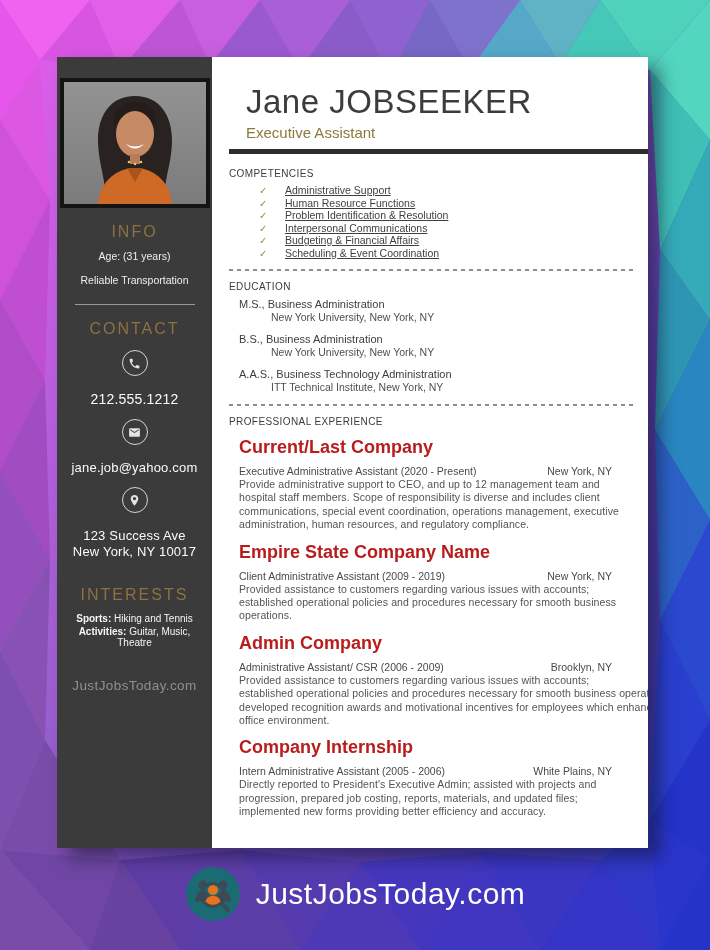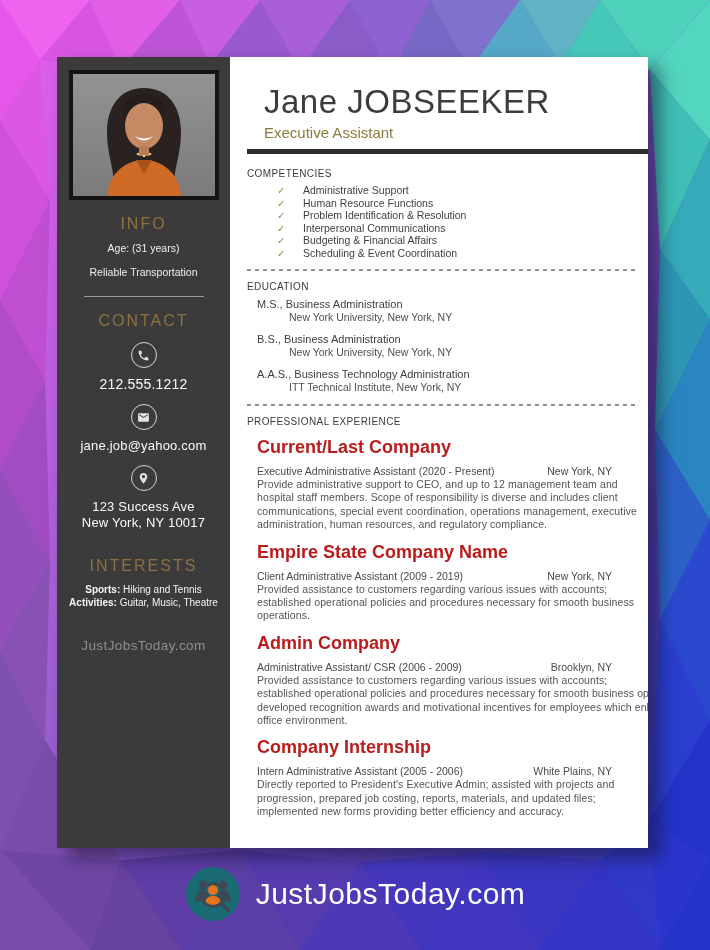--- a/index.html
+++ b/index.html
@@ -9,38 +9,38 @@
     background:linear-gradient(125deg,#e85ef0 0%,#9a5fd0 40%,#5b3fb0 70%,#2a3fd0 100%);
   }
   .bg{position:absolute;inset:0;z-index:0;}
 
   
   .page{
     position:absolute;left:57px;top:57px;width:591px;height:791px;z-index:2;
     display:flex;box-shadow:12px 10px 16px rgba(15,15,40,.5);
   }
   .sidebar{
-    width:173px;background:#3b3b3b;color:#f2f2f2;text-align:center;
-    box-sizing:border-box;padding-top:13px;flex-shrink:0;
+    width:155px;background:#3b3b3b;color:#f2f2f2;text-align:center;
+    box-sizing:border-box;padding-top:21px;flex-shrink:0;
   }
   .photo-frame{
     width:142px;height:122px;margin:0 auto;border:4px solid #141414;
     background:#8c8c8c;overflow:hidden;
   }
   .side-heading{
     color:#8d7140;font-size:16px;letter-spacing:2px;font-weight:400;
     margin-top:15px;margin-bottom:9px;
   }
   .side-line{font-size:10.5px;color:#eeeeee;margin:0 0 12px 0;}
   .side-rule{border:none;border-top:1px solid #9a9a9a;width:120px;margin:18px auto 2px auto;}
   .icon-circle{
     width:24px;height:24px;border:1.5px solid #d6d6d6;border-radius:50%;
     margin:12px auto 5px auto;display:flex;align-items:center;justify-content:center;
   }
-  .contact-value{font-size:13px;color:#fbfbfb;margin:8px 0 6px 0;letter-spacing:.2px;}
+  .contact-value{font-size:13px;color:#fbfbfb;margin:15px 0 6px 0;letter-spacing:.2px;}
   .contact-value.lg{font-size:14px;}
   .addr{line-height:16px;font-size:13px;}
   .interest-line{font-size:10px;color:#f5f5f5;margin:0 10px 2px 10px;text-align:center;}
   .interest-line b{font-weight:700;}
   .watermark{color:#8f8f8f;font-size:13.5px;margin-top:30px;letter-spacing:.4px;}
 
   
   .main{
     flex:1;background:#ffffff;box-sizing:border-box;
     padding:20px 0 0 17px;overflow:hidden;color:#3d3d3d;
@@ -52,21 +52,21 @@
     font-size:10px;color:#3b3b3b;letter-spacing:.4px;font-weight:400;margin:0 0 6px 0;
   }
   .dashed{
     height:2px;margin:10px 12px 10px 0;
     background:repeating-linear-gradient(90deg,#8e8e8e 0 4px,transparent 4px 8px);
   }
   .comp-section{margin-top:14px;}
   .comp-list{margin-left:30px;}
   .comp-row{display:flex;align-items:baseline;margin-bottom:1px;}
   .check{color:#8f8c45;font-size:10px;width:26px;flex-shrink:0;}
-  .comp-label{font-size:10.5px;color:#3f3f3f;line-height:11.5px;}
+  .comp-label{font-size:10.5px;color:#3f3f3f;line-height:11.5px;text-decoration:underline;}
   .edu-entry{margin:0 0 9px 10px;}
   .edu-degree{font-size:11px;font-weight:400;color:#3d3d3d;line-height:13px;}
   .edu-school{font-size:10.5px;color:#4f4f4f;line-height:13px;margin-left:32px;}
   .job{margin:0 0 10px 10px;}
   .job-company{font-size:18px;font-weight:700;color:#b91c1c;margin:10px 4px 7px 0;}
   .job-roleline{display:flex;justify-content:space-between;padding-right:36px;
     font-size:10.5px;color:#4a4a4a;margin-bottom:1px;}
   .job-loc{white-space:nowrap;}
   .job-desc{
     font-size:10.5px;color:#545454;line-height:13.4px;letter-spacing:.1px;

